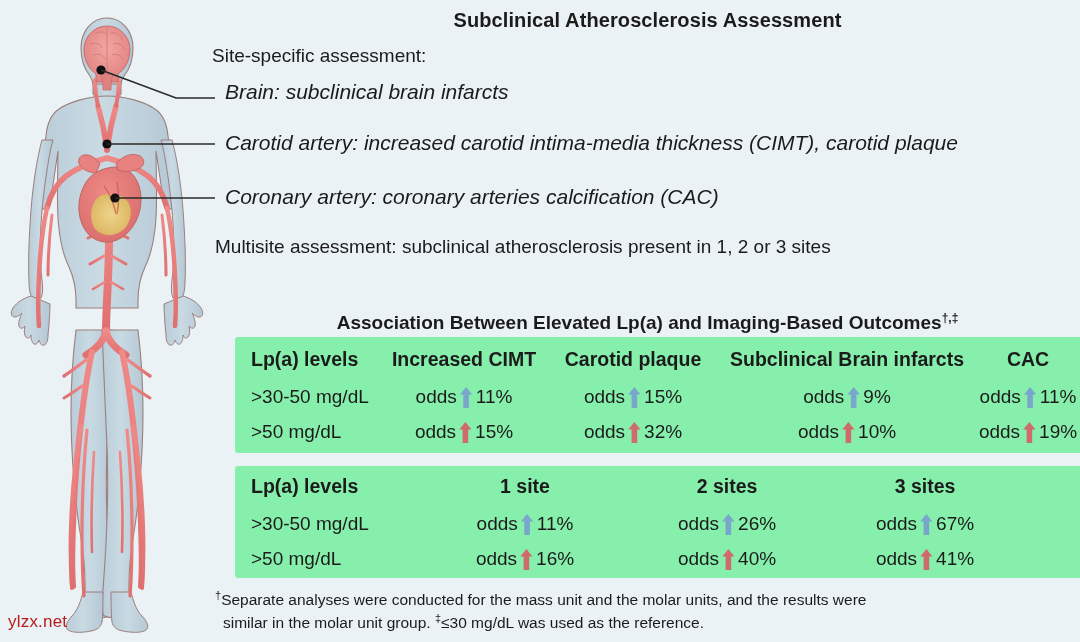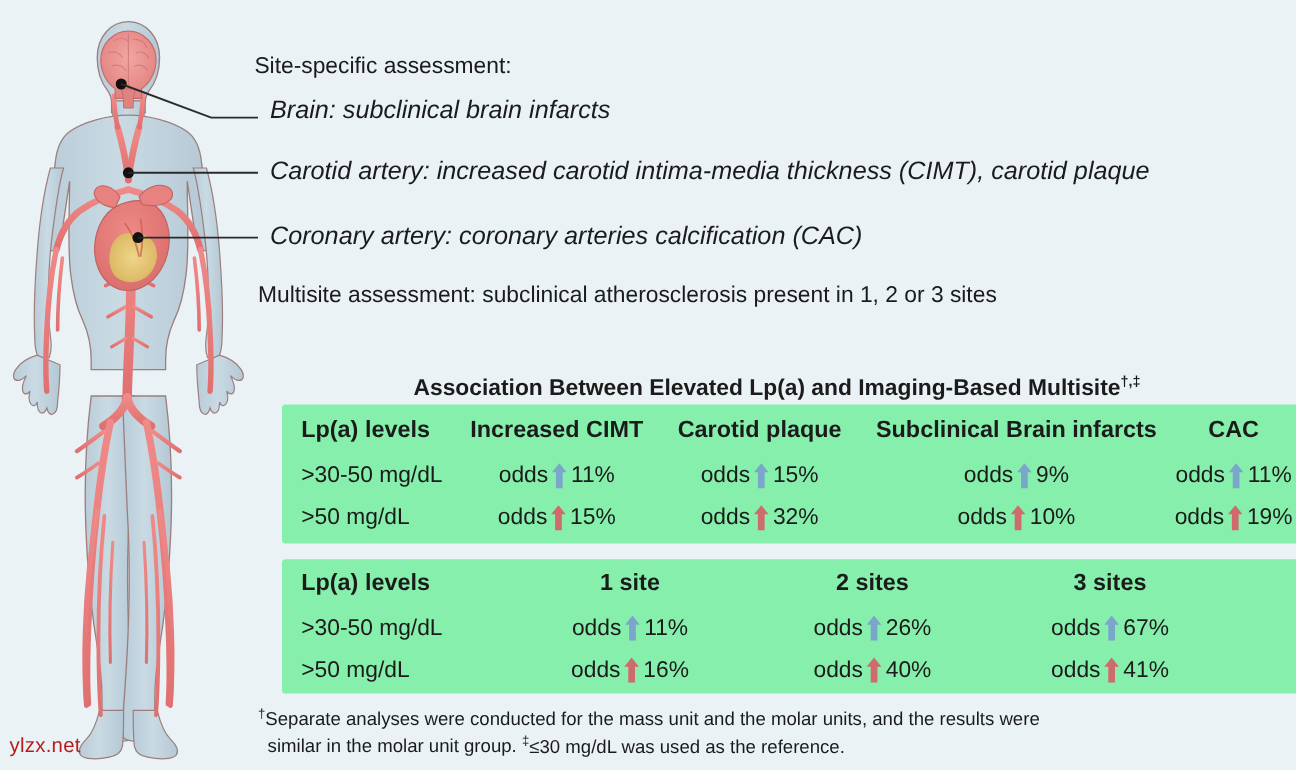--- a/index.html
+++ b/index.html
@@ -49,21 +49,21 @@
   #panel-one{left:215px;top:337px;width:855px;height:116px;}
   #panel-two{left:215px;top:466px;width:855px;height:112px;}
 
   .trow{position:absolute;left:0;width:100%;height:38px;}
   .cell{
     position:absolute;font-size:19px;white-space:nowrap;
     top:50%;transform:translateY(-50%);
   }
   .cell.hd{font-weight:bold;font-size:19.5px;}
 
-  .oddsgrp{display:inline-flex;align-items:flex-start;gap:3px;}
+  .oddsgrp{display:inline-flex;align-items:flex-end;gap:3px;}
   .arrow{display:inline-block;width:13px;height:21px;position:relative;vertical-align:middle;}
   .arrow svg{display:block;}
 
   
   .footnote{
     position:absolute;left:215px;top:588px;width:862px;
     font-size:15.5px;line-height:1.42;
   }
   .footnote sup{font-size:11px;vertical-align:super;}
 </style>
@@ -208,29 +208,30 @@
   </div>
 
   <div class="watermark">ylzx.net</div>
 
   <svg class="anatomy" style="left:0;top:0;pointer-events:none" width="240" height="300">
     <path d="M101 70 L176 98 L222 98" stroke="#2a2a2a" stroke-width="1.6" fill="none"></path>
     <path d="M107 144 L222 144" stroke="#2a2a2a" stroke-width="1.6" fill="none"></path>
     <path d="M115 198 L222 198" stroke="#2a2a2a" stroke-width="1.6" fill="none"></path>
   </svg>
 
+  <div class="main-title">Subclinical Atherosclerosis Assessment</div>
 
   <div class="site-label">Site-specific assessment:</div>
   <div class="bullet-line b1">Brain: subclinical brain infarcts</div>
   <div class="bullet-line b2">Carotid artery: increased carotid intima-media thickness (CIMT), carotid plaque</div>
   <div class="bullet-line b3">Coronary artery: coronary arteries calcification (CAC)</div>
   <div class="multisite">Multisite assessment: subclinical atherosclerosis present in 1, 2 or 3 sites</div>
 
   <div class="table-title">
-    <span>Association Between Elevated Lp(a) and Imaging-Based Multisite</span><sup>†,‡</sup>
+    <span>Association Between Elevated Lp(a) and Imaging-Based Outcomes</span><sup>†,‡</sup>
   </div>
 
   <div class="panel" id="panel-one">
       <div class="trow" style="top: 3px;">
         <div class="cell hd" style="left: 16px;">Lp(a) levels</div>
         <div class="cell hd" style="left: 229px; transform: translate(-50%, -50%);">Increased CIMT</div>
         <div class="cell hd" style="left: 612px; transform: translate(-50%, -50%);">Subclinical Brain infarcts</div>
         <div class="cell hd" style="left: 398px; transform: translate(-50%, -50%);">Carotid plaque</div>
         <div class="cell hd" style="left: 793px; transform: translate(-50%, -50%);">CAC</div>
       </div>

